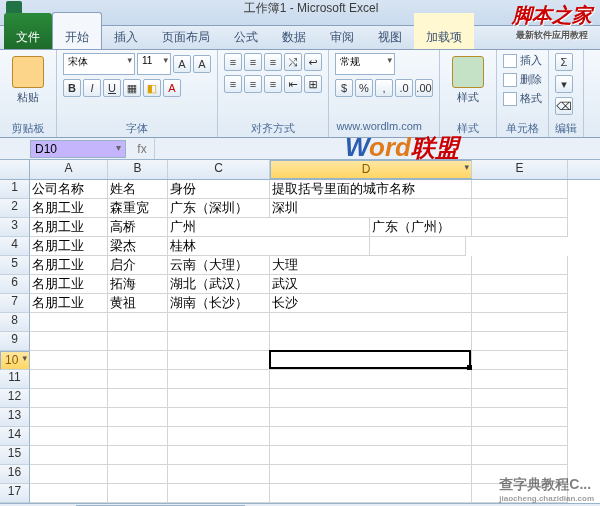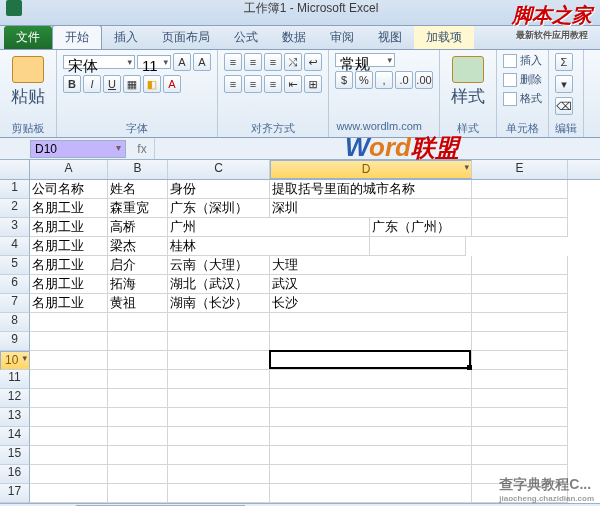--- a/index.html
+++ b/index.html
@@ -1,37 +1,37 @@
 <!DOCTYPE html>
 <html><head>
 <meta charset="utf-8">
 <style>
 * { margin:0; padding:0; box-sizing:border-box; font-family:"Microsoft YaHei","SimSun",Arial,sans-serif; }
 body { width:600px; height:506px; overflow:hidden; background:#fff; position:relative; }
-.titlebar { height:26px; background:linear-gradient(#d8e4f2,#c9dbee); display:flex; align-items:flex-start; border-bottom:1px solid #8ba0bc; padding:0 6px; }
+.titlebar { height:26px; background:linear-gradient(#d8e4f2,#c9dbee); display:flex; align-items:flex-end; border-bottom:1px solid #8ba0bc; padding:8px 6px; }
 .titlebar .ticon { width:16px; height:16px; background:#217346; border-radius:2px; margin-right:6px; }
 .titlebar .spacer { flex:1; }
 .titlebar .title { font-size:12px; color:#3b3b3b; }
 .sitelogo { position:absolute; right:8px; top:2px; font-size:20px; font-weight:bold; color:#c00; font-style:italic; text-shadow:1px 1px #fff; }
 .sitelogo .sm { display:block; font-size:9px; color:#555; text-align:center; font-style:normal; }
 .tabs { height:24px; background:linear-gradient(#e6eef7,#d3e1f0); display:flex; align-items:flex-end; border-bottom:1px solid #8ba0bc; padding-left:4px; }
-.tab { font-size:12px; color:#3b5374; padding:3px 12px 3px; cursor:pointer; }
+.tab { font-size:12px; color:#3b5374; padding:16px 12px 3px; cursor:pointer; }
 .tab.file { background:linear-gradient(#2a8a3a,#1d6b2b); color:#fff; border-radius:3px 3px 0 0; }
 .tab.active { background:#f4f8fc; border:1px solid #8ba0bc; border-bottom:none; border-radius:3px 3px 0 0; }
 .tab.addin { background:#fff8d0; }
 .ribbon { height:88px; background:linear-gradient(#f5f9fd,#e1ebf5); border-bottom:1px solid #8ba0bc; display:flex; font-size:11px; }
 .rgroup { border-right:1px solid #b8cadc; padding:3px 6px 1px; display:flex; flex-direction:column; }
 .rgroup .gbody { flex:1; display:flex; align-items:flex-start; gap:4px; }
 .rgroup .glabel { text-align:center; color:#4a6a95; font-size:11px; padding-top:2px; }
 .bigbtn { width:44px; height:56px; display:flex; flex-direction:column; align-items:center; justify-content:flex-start; gap:2px; border:1px solid transparent; border-radius:3px; padding-top:2px; }
 .bigbtn .bicon { width:32px; height:32px; background:#fcd58a; border:1px solid #b88a2a; border-radius:3px; }
-.bigbtn .blbl { font-size:17px; color:#3b5374; }
+.bigbtn .blbl { font-size:11px; color:#3b5374; }
 .fontctl { display:flex; flex-direction:column; gap:3px; }
 .fontrow { display:flex; gap:2px; align-items:center; }
-.sel { border:1px solid #9ab3cc; background:#fff; font-size:15px; padding:1px 14px 1px 4px; height:14px; position:relative; }
+.sel { border:1px solid #9ab3cc; background:#fff; font-size:10px; padding:1px 14px 1px 4px; height:22px; position:relative; }
 .sel::after { content:"▾"; position:absolute; right:2px; top:1px; font-size:9px; color:#555; }
 .smbtn { width:18px; height:18px; border:1px solid #9ab3cc; background:linear-gradient(#fff,#e3edf7); display:flex; align-items:center; justify-content:center; font-size:11px; color:#333; border-radius:2px; }
 .alncol { display:flex; flex-direction:column; gap:3px; }
 .alnrow { display:flex; gap:2px; }
 .numcol { display:flex; flex-direction:column; gap:3px; }
 .cellcol { display:flex; flex-direction:column; gap:2px; }
 .cellbtn { display:flex; align-items:center; gap:3px; font-size:11px; color:#3b5374; }
 .cellbtn .ci { width:14px; height:14px; border:1px solid #9ab3cc; background:#fff; }
 .editcol { display:flex; flex-direction:column; gap:2px; }
 .urlmark { position:absolute; right:178px; top:118px; font-size:10px; color:#6aa6d8; }

